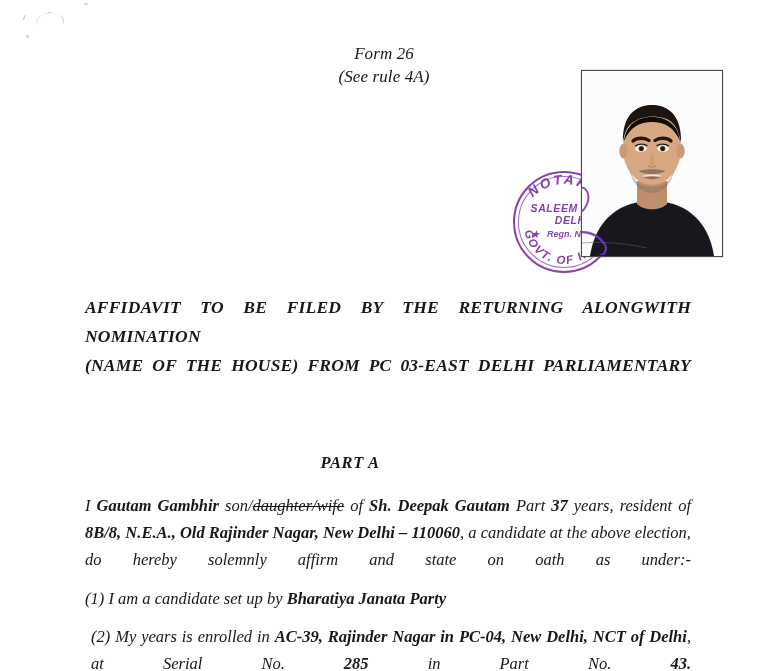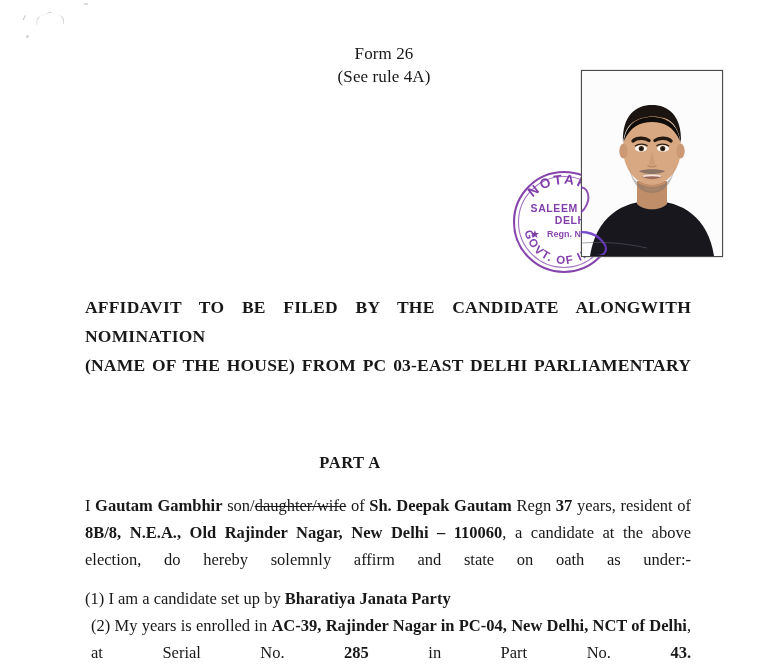--- a/index.html
+++ b/index.html
@@ -8,20 +8,21 @@
     background: #ffffff;
   }
   #page {
     position: relative;
     width: 768px;
     height: 671px;
     background: #ffffff;
     overflow: hidden;
     font-family: "Liberation Serif", "DejaVu Serif", serif;
     color: #181818;
+    font-style: italic;
   }
 
   
   .artifact {
     position: absolute;
     pointer-events: none;
   }
   #artifact-caret {
     left: 36px; top: 12px;
     width: 26px; height: 12px;
@@ -129,21 +130,21 @@
     line-height: 27px;
   }
   .para {
     margin: 0;
     text-align: justify;
     text-align-last: left;
   }
   .para.j { text-align-last: justify; }
   .para + .para { margin-top: 0; }
   #para-declaration { margin-bottom: 12px; }
-  #para-item-1 { margin-bottom: 0; }
+  #para-item-1 { margin-bottom: 11px; }
   b, .b { font-weight: bold; }
   .struck { text-decoration: line-through; text-decoration-thickness: 1.2px; }
   .indent-sm { padding-left: 6px; }
 </style>
 </head>
 <body>
 
 <div id="page">
 
   <div class="artifact" id="artifact-caret"></div>
@@ -225,34 +226,34 @@
   <div id="photo-over-stamp">
     <svg viewBox="0 0 140 185" xmlns="http://www.w3.org/2000/svg">
       <path d="M -5,120 C 4,112 10,124 6,134 C 2,144 -6,146 -10,140" stroke="#7B35A6" stroke-width="2" fill="none" opacity=".85"></path>
       <path d="M -12,168 C -2,158 14,162 22,172 C 28,179 24,186 16,186" stroke="#6A3BC4" stroke-width="2.3" fill="none" opacity=".9"></path>
       <path d="M -18,176 C 6,170 40,172 66,178" stroke="#5f5f6b" stroke-width="1" fill="none" opacity=".55"></path>
       <text x="-12" y="133" font-family="Liberation Sans, sans-serif" font-size="9" font-weight="bold" fill="#7B35A6" opacity=".8">P</text>
     </svg>
   </div>
 
   <div id="affidavit-title">
-    <span class="tline just">AFFIDAVIT TO BE FILED BY THE CANDIDATE ALONGWITH NOMINATION</span>
+    <span class="tline just">AFFIDAVIT TO BE FILED BY THE RETURNING ALONGWITH NOMINATION</span>
     <span class="tline just">(NAME OF THE HOUSE) FROM PC 03-EAST DELHI PARLIAMENTARY</span>
   </div>
 
   <div id="part-a-heading">PART A</div>
 
   <div id="body-block">
 
     <p class="para j" id="para-declaration"><span>I</span>
       <b>Gautam Gambhir</b>
       <span>son/</span><span class="struck">daughter/wife</span>
       <span>of</span>
       <b>Sh. Deepak Gautam</b>
-      <span>Regn</span>
+      <span>Part</span>
       <b>37</b>
       <span>years, resident of</span>
       <b>8B/8, N.E.A., Old Rajinder Nagar, New Delhi – 110060</b><span>, a candidate at the above election,</span>
       <span>do hereby solemnly affirm and state on oath as under:-</span></p>
 
     <p class="para" id="para-item-1"><span>(1)</span>
       <span>I am a candidate set up by</span>
       <b>Bharatiya Janata Party</b></p>
 
     <p class="para j indent-sm" id="para-item-2"><span>(2)</span>

